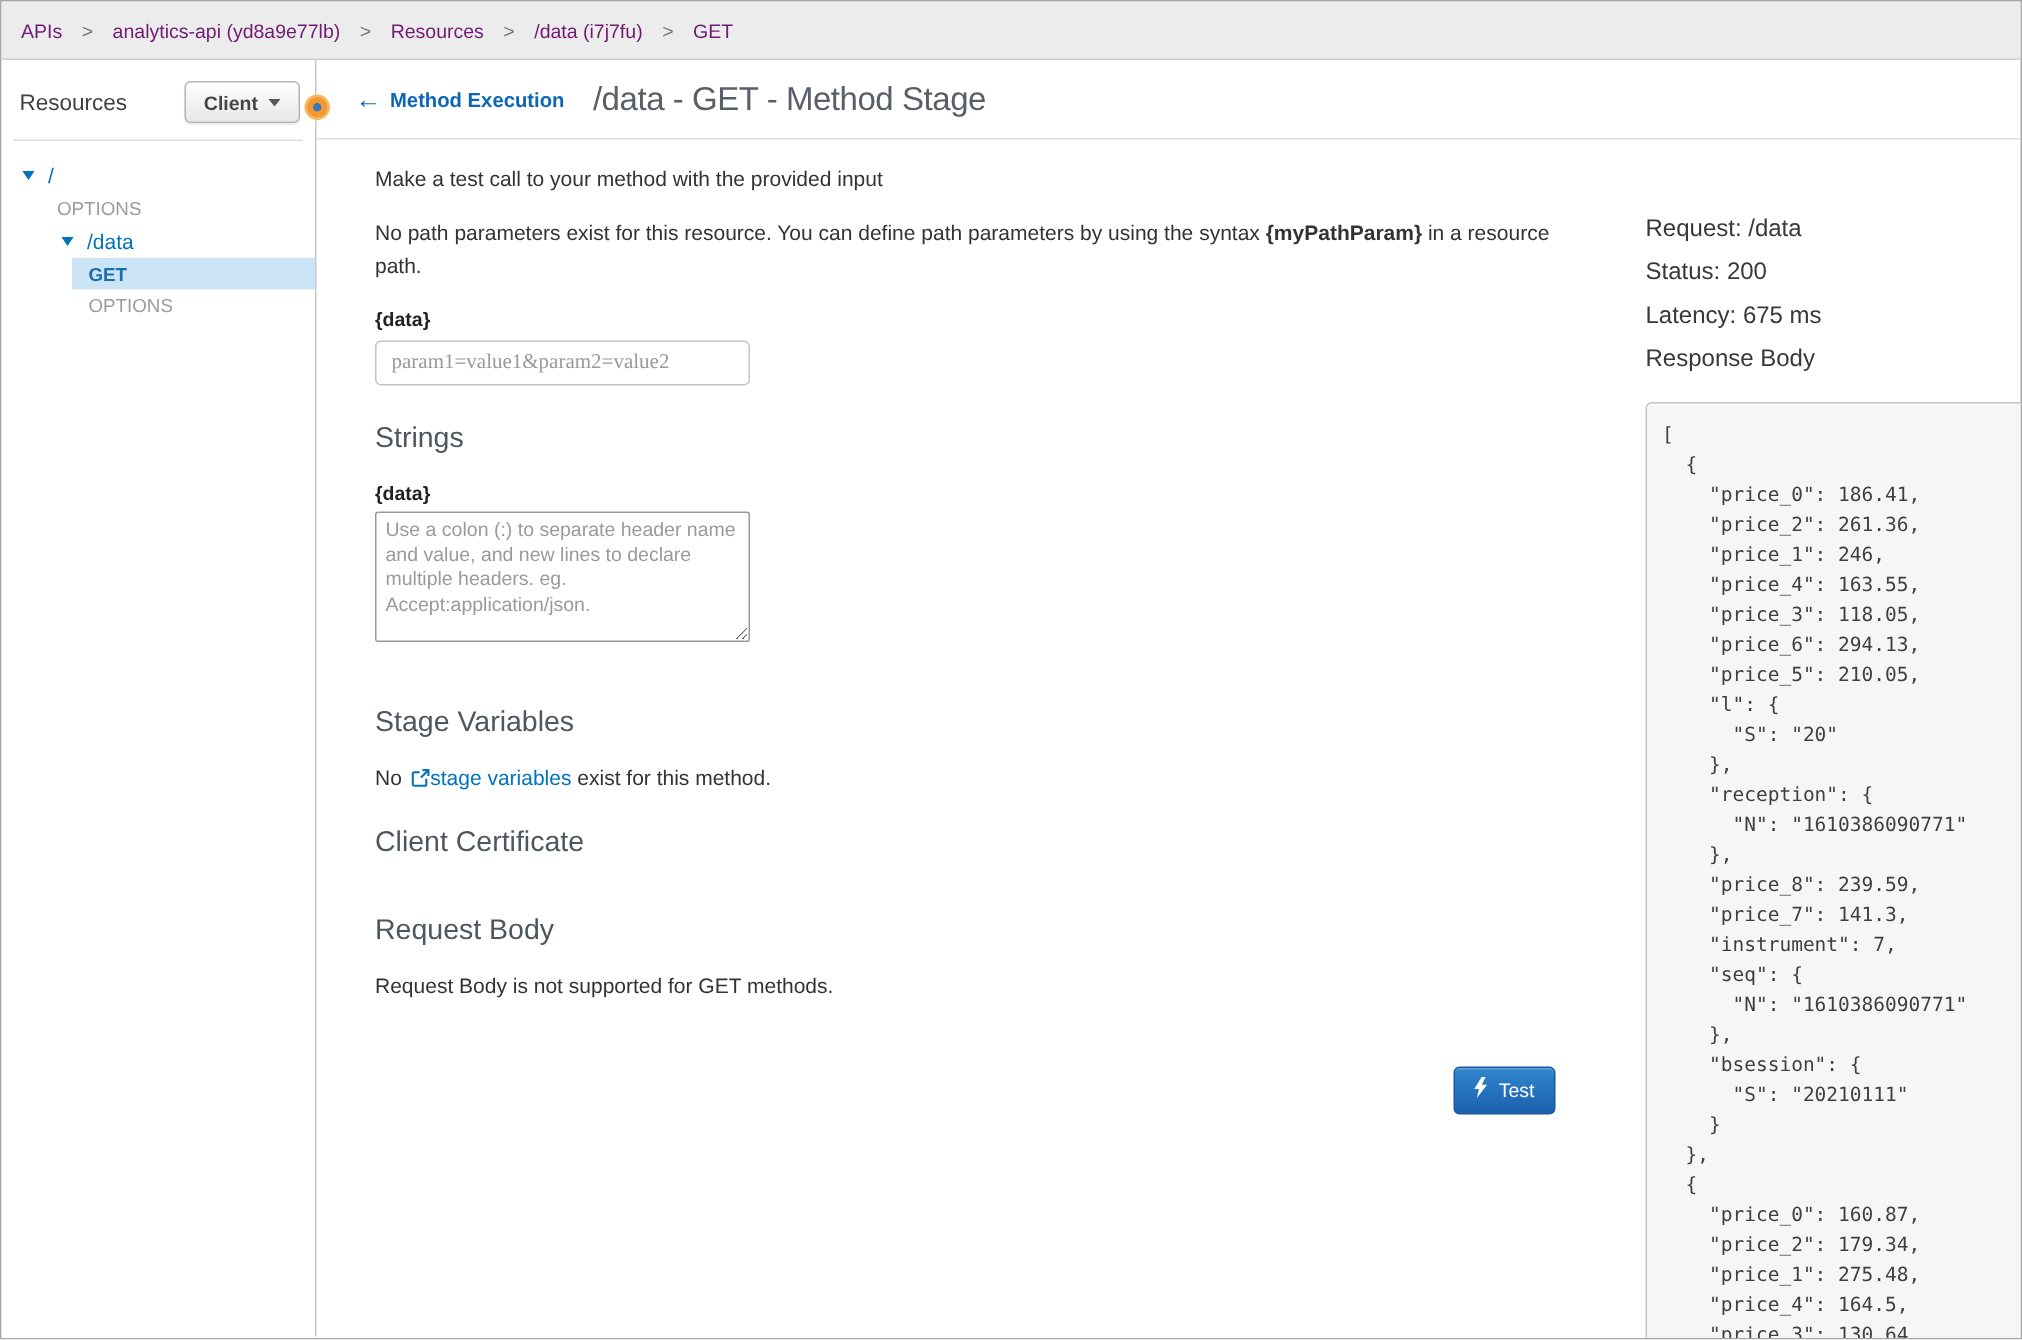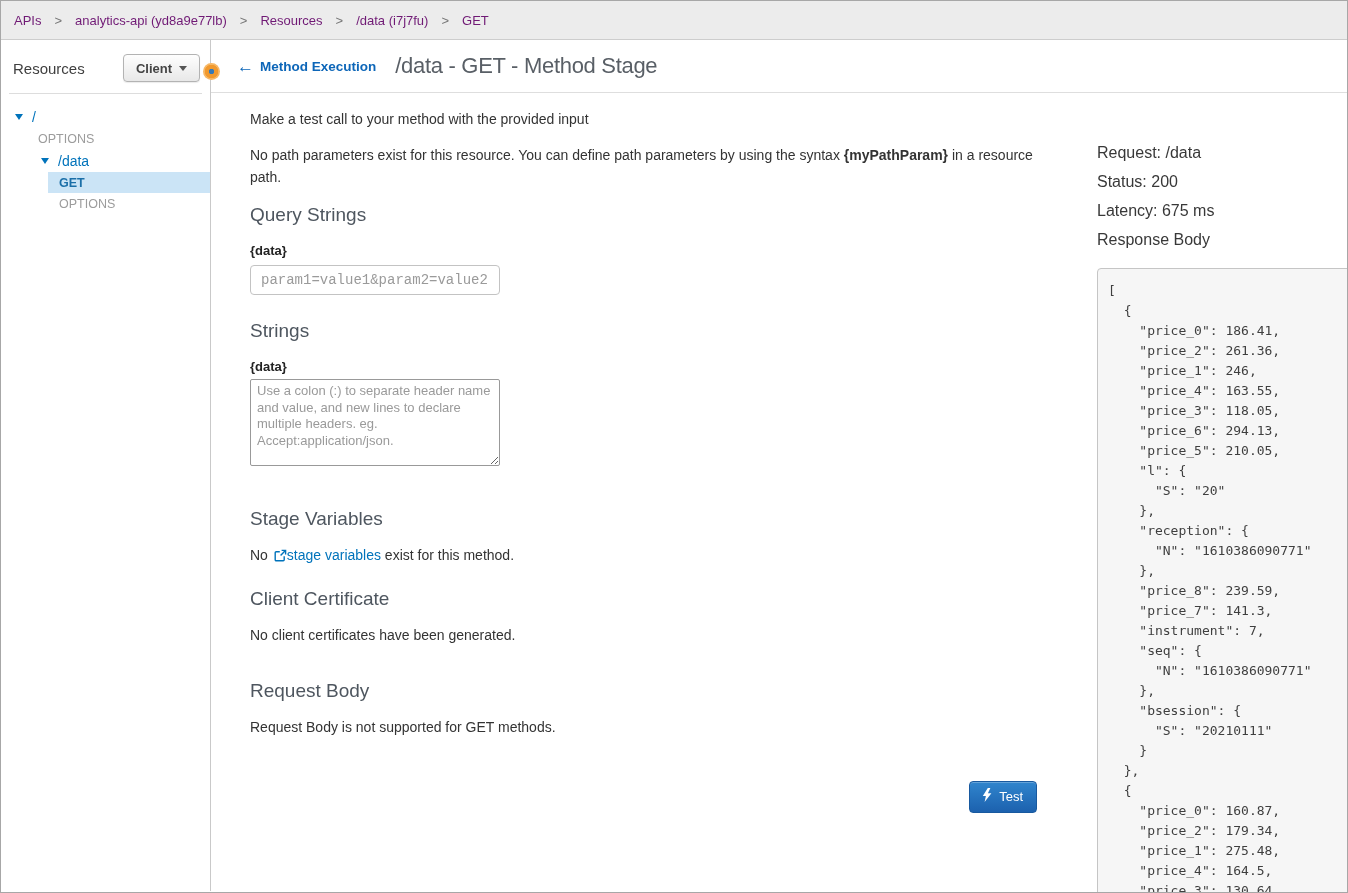--- a/index.html
+++ b/index.html
@@ -59,21 +59,21 @@
   .left-col { width:787px; margin-left:39px; flex:none; }
   .right-col { flex:1; margin-left:60px; }
   
   .intro { margin-top:18px; font-size:14px; color:#333; }
   .h-sec { font-size:19px; font-weight:400; color:#4e565f; }
   .h-path { margin-top:17px; } .p-path { margin-top:17px; font-size:14px; color:#333; line-height:22px; max-width:788px; }
   .h-qs { margin-top:16px; }
   .param-label { margin-top:17px; font-size:13px; font-weight:bold; color:#222; }
   .qs-input {
     margin-top:7px; width:250px; height:30px; border:1px solid #c3c3c3; border-radius:4px;
-    padding:0 10px; font-family:Liberation Mono, monospace; font-size:14px; color:#333;
+    padding:0 10px; font-family:Liberation Serif, serif; font-size:14px; color:#333;
   }
   .qs-input::placeholder, .hdr-textarea::placeholder { color:#9a9a9a; opacity:1; }
   .h-headers { margin-top:25px; }
   .hdr-textarea {
     margin-top:5px; width:250px; height:87px; border:1px solid #999; border-radius:2px;
     padding:3px 6px; font-family:inherit; font-size:13px; line-height:16.5px; color:#333; resize:both;
   }
   .h-stage { margin-top:38px; }
   .p-plain { margin-top:17px; font-size:14px; color:#333; }
   .ext-icon { display:inline-block; vertical-align:-2px; margin-left:2px; }
@@ -159,37 +159,35 @@
         <h1 class="page-title">/data - GET - Method Stage</h1>
       </div>
 
       <div class="content">
 
         <div class="left-col">
           <p class="intro">Make a test call to your method with the provided input</p>
 
           <p class="p-path"><span>No path parameters exist for this resource. You can define path parameters by using the syntax </span><b>{myPathParam}</b><span> in a resource path.</span></p>
 
-          <h2 class="h-sec h-qs">Query Strings</h2>
           <div class="param-label">{data}</div>
           <input class="qs-input" type="text" placeholder="param1=value1&amp;param2=value2" style="">
 
           <h2 class="h-sec h-headers">Strings</h2>
           <div class="param-label">{data}</div>
           <textarea class="hdr-textarea" placeholder="Use a colon (:) to separate header name and value, and new lines to declare multiple headers. eg. Accept:application/json." style=""></textarea>
 
           <h2 class="h-sec h-stage">Stage Variables</h2>
           <p class="p-plain"><span>No </span><span class="ext-icon"><svg width="13" height="13" viewBox="0 0 13 13">
                   <path d="M10.2 7.2v3.6a1 1 0 0 1-1 1H2.2a1 1 0 0 1-1-1V3.8a1 1 0 0 1 1-1h3.6" fill="none" stroke="#0073bb" stroke-width="1.4"></path>
                   <path d="M7.6 1.4h4v4" fill="none" stroke="#0073bb" stroke-width="1.4"></path>
                   <path d="M11.4 1.6 6.6 6.4" stroke="#0073bb" stroke-width="1.4"></path>
                 </svg></span><a class="inline-link">stage variables</a><span> exist for this method.</span></p>
 
           <h2 class="h-sec h-cert">Client Certificate</h2>
-          <p class="p-plain">No client certificates have been generated.</p>
 
           <h2 class="h-sec h-reqbody">Request Body</h2>
           <p class="p-plain">Request Body is not supported for GET methods.</p>
 
           <div class="test-row">
             <button class="test-btn">
               <span><svg width="10" height="14" viewBox="0 0 10 14">
                     <path d="M5.8 0 L0.8 8 H3.9 L2.6 14 L9.4 5.2 H5.9 L8.4 0 Z" fill="#fff"></path>
                   </svg></span>
               <span>Test</span>

